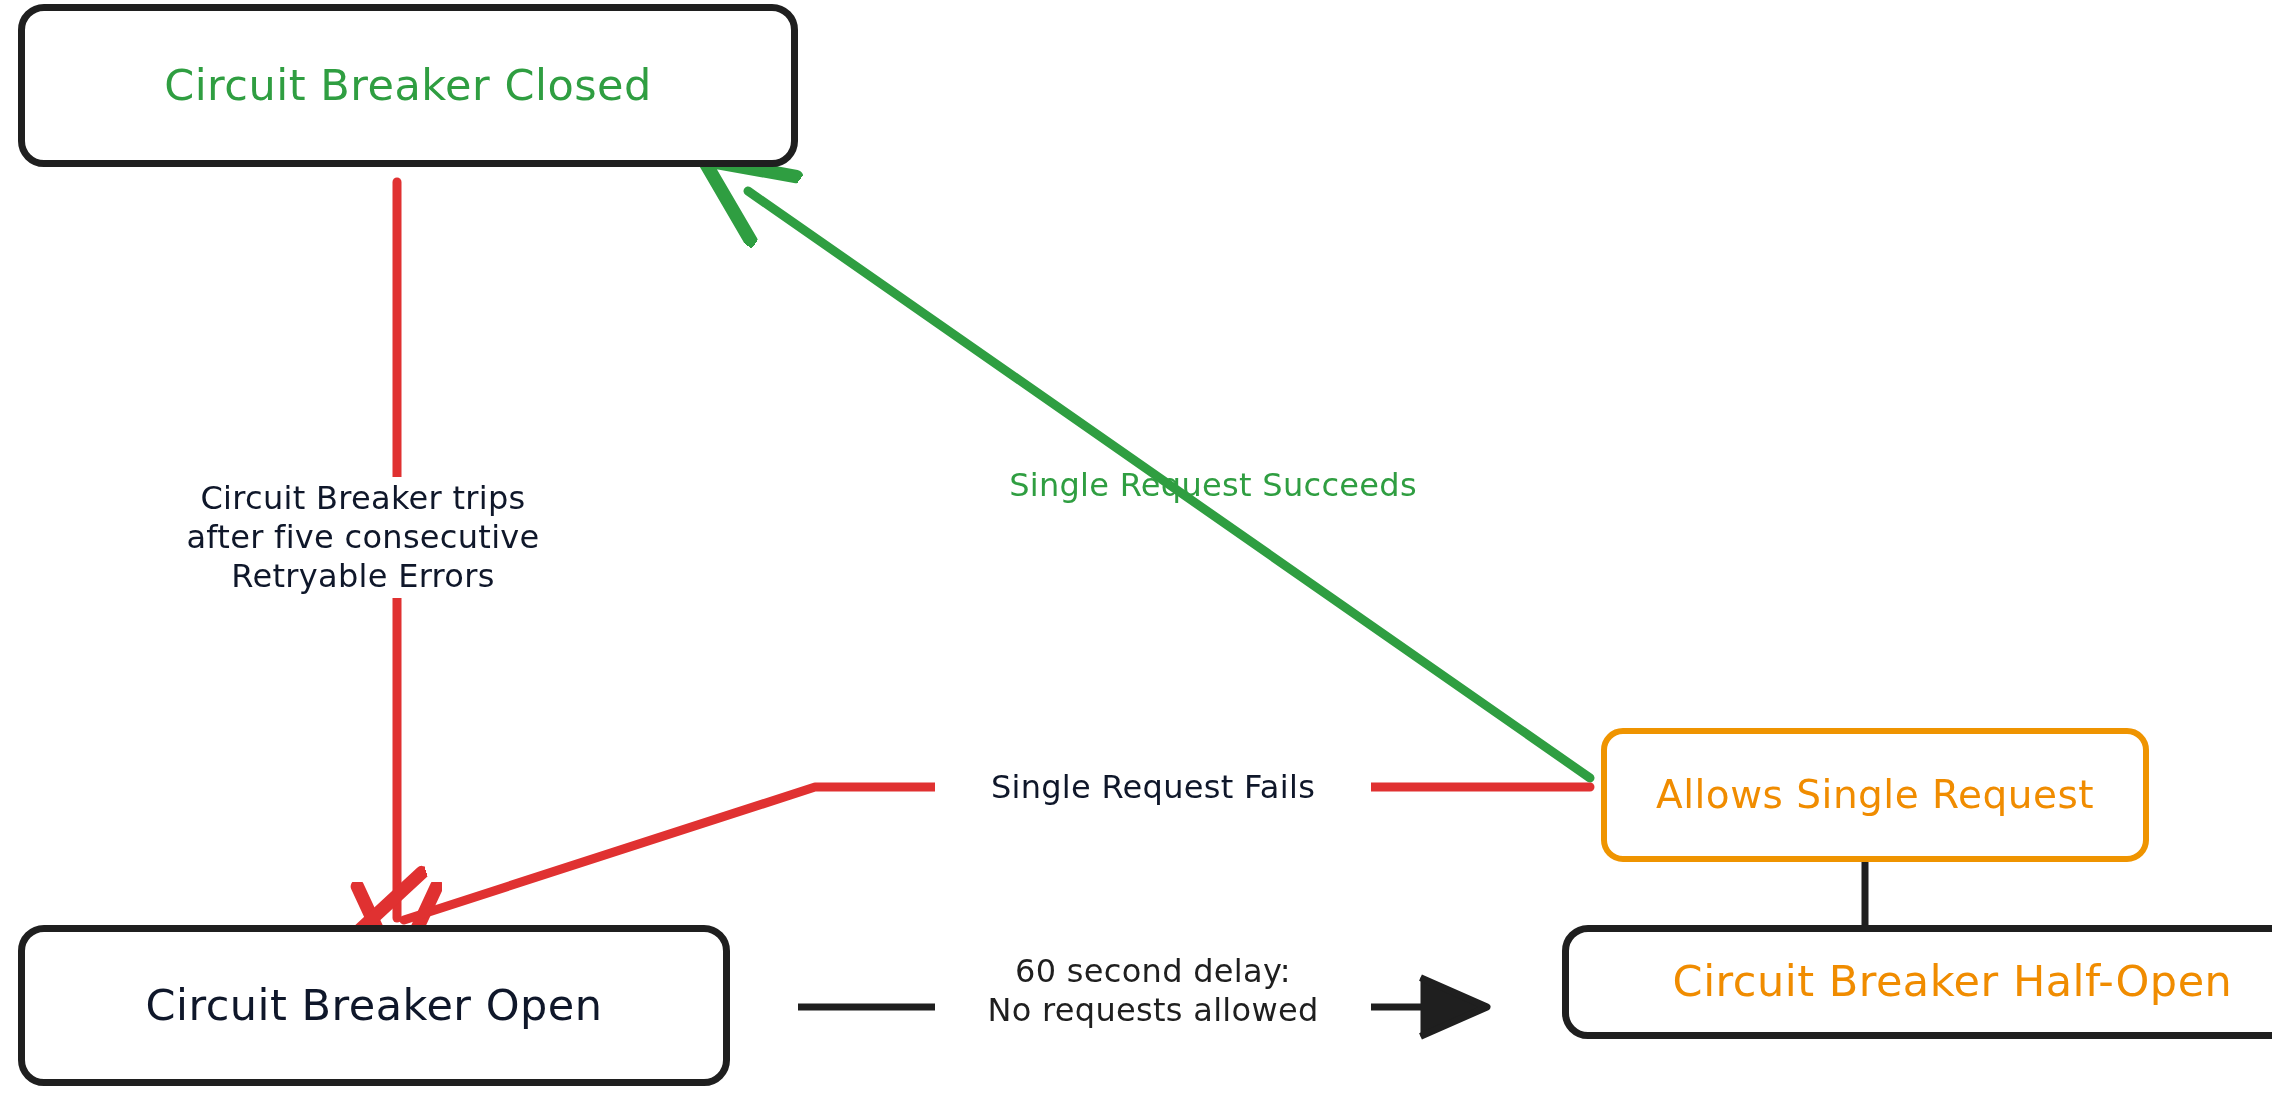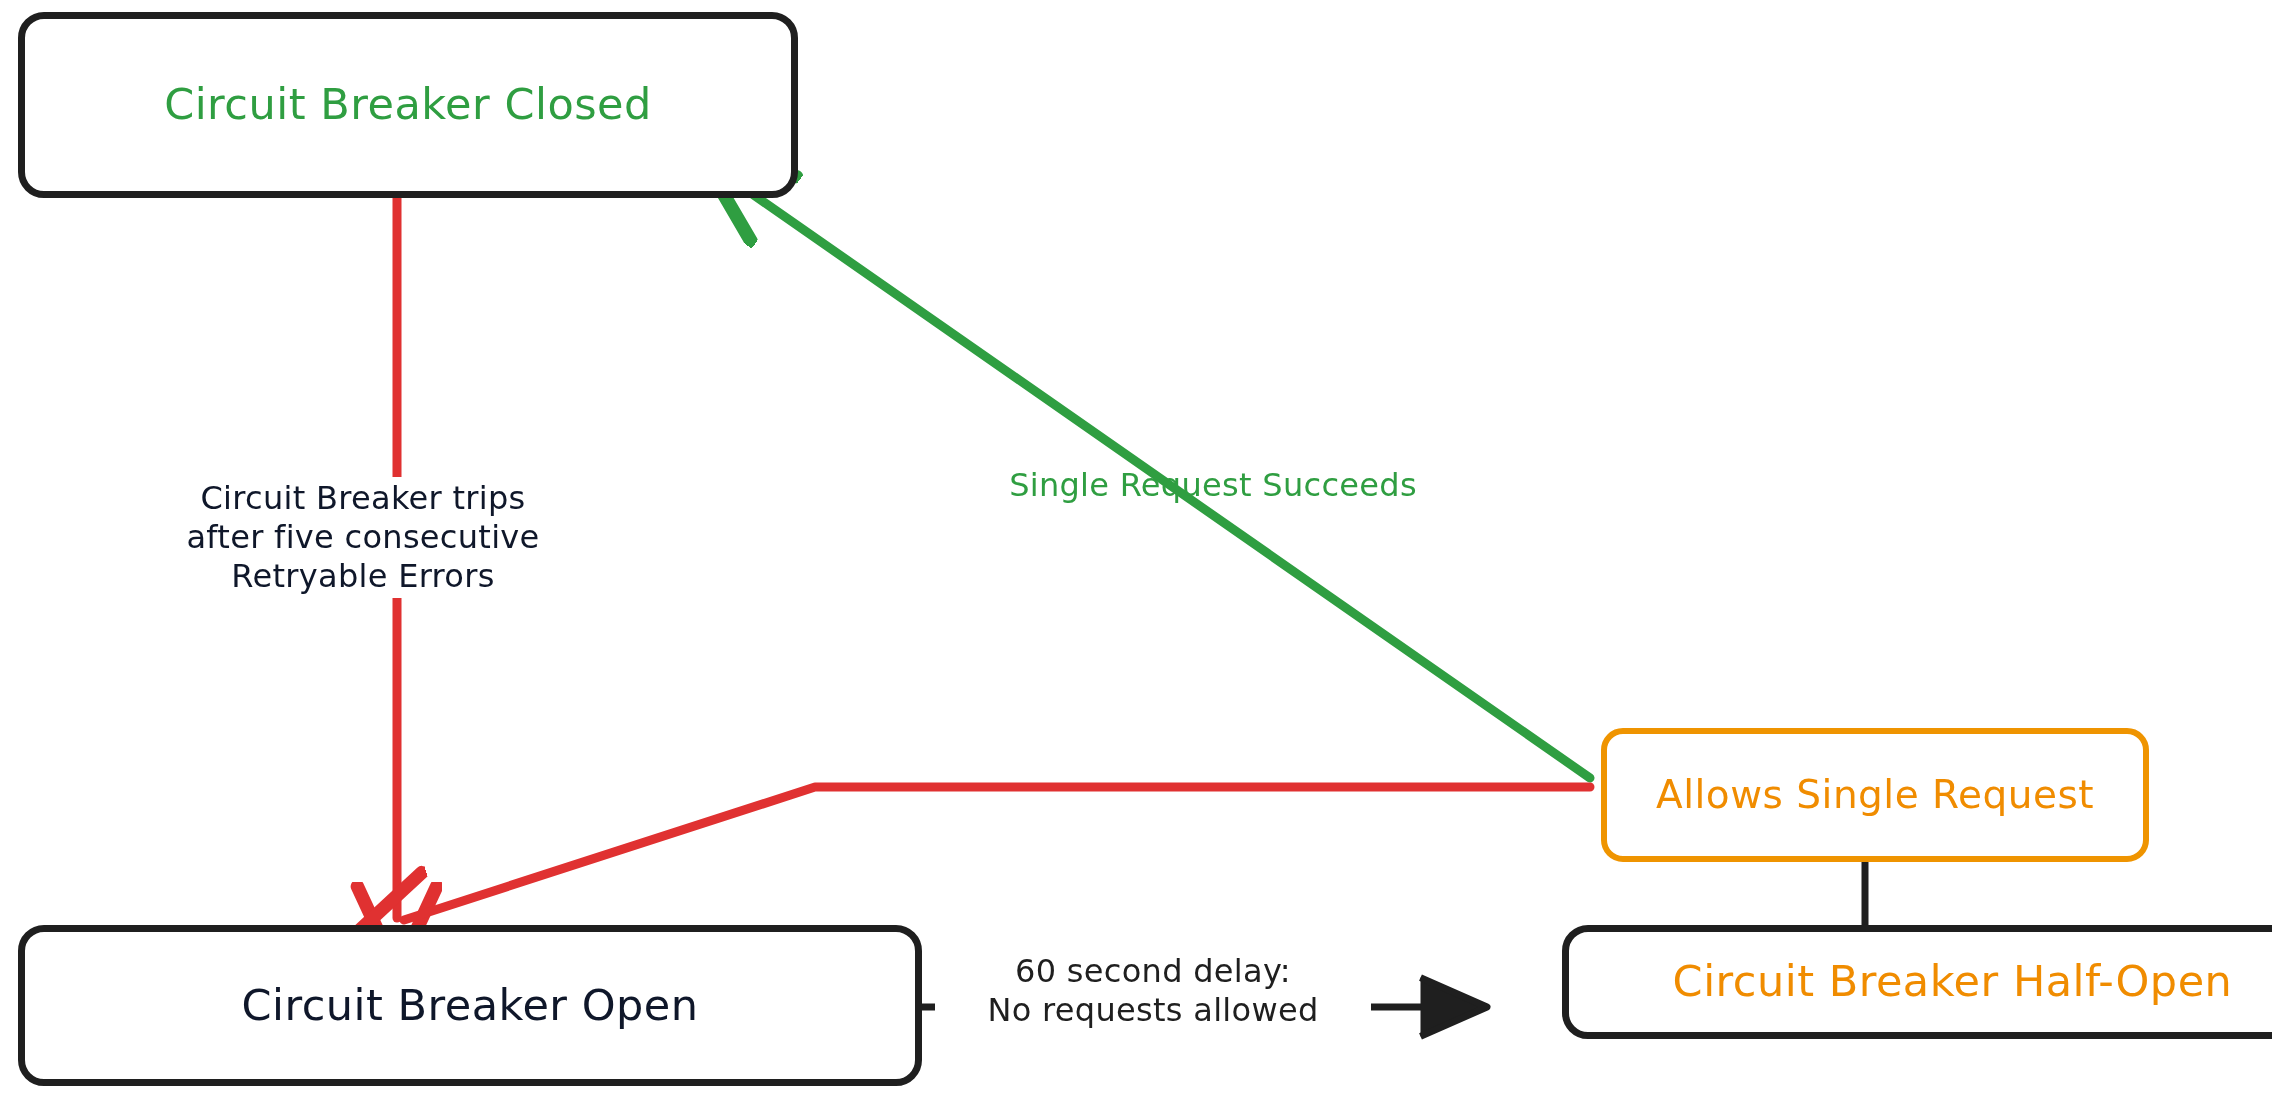--- a/index.html
+++ b/index.html
@@ -93,39 +93,40 @@
 
     <path d="M 1590,778 L 748,191" fill="none" stroke="#2f9e41" stroke-width="9" stroke-linecap="round" marker-end="url(#ah-green)"></path>
 
     <path d="M 1590,787 L 815,787 L 404,920" fill="none" stroke="#e03131" stroke-width="9" stroke-linecap="round" stroke-linejoin="round" marker-end="url(#ah-red)"></path>
 
     <path d="M 798,1007 L 1452,1007" fill="none" stroke="#1f1f1f" stroke-width="7" stroke-linecap="butt" marker-end="url(#ah-black)"></path>
 
     <path d="M 1865,925 L 1865,862" fill="none" stroke="#1f1f1f" stroke-width="7" stroke-linecap="butt"></path>
   </svg>
 
-  <div class="node node-black" style="left:18px; top:12px; width:780px; height:186px;">
+  <div class="node node-black" style="left:18px; top:4px; width:780px; height:163px;">
     <span class="node-label t-green size-xl">Circuit Breaker Closed</span>
   </div>
 
-  <div class="node node-black" style="left:18px; top:925px; width:904px; height:161px;">
+  <div class="node node-black" style="left:18px; top:925px; width:712px; height:161px;">
     <span class="node-label t-red size-xl">Circuit Breaker Open</span>
   </div>
 
   <div class="node node-orange" style="left:1593px; top:728px; width:548px; height:134px; border-radius:22px;">
     <span class="node-label t-orange size-lg">Allows Single Request</span>
   </div>
 
   <div class="node node-black" style="left:1562px; top:925px; width:781px; height:114px;">
     <span class="node-label t-orange size-xl">Circuit Breaker Half-Open</span>
   </div>
 
   <div class="edge-label t-red" style="left:155px; top:477px; width:400px;">Circuit Breaker trips
 after five consecutive
 Retryable Errors</div>
 
   <div class="edge-label t-green no-bg" style="left:955px; top:464px; width:500px;">Single Request Succeeds</div>
 
+  <div class="edge-label t-red" style="left:935px; top:766px; width:420px;">Single Request Fails</div>
 
   <div class="edge-label t-black" style="left:935px; top:950px; width:420px;">60 second delay:
 No requests allowed</div>
 
 </div>
 
 </body></html>

